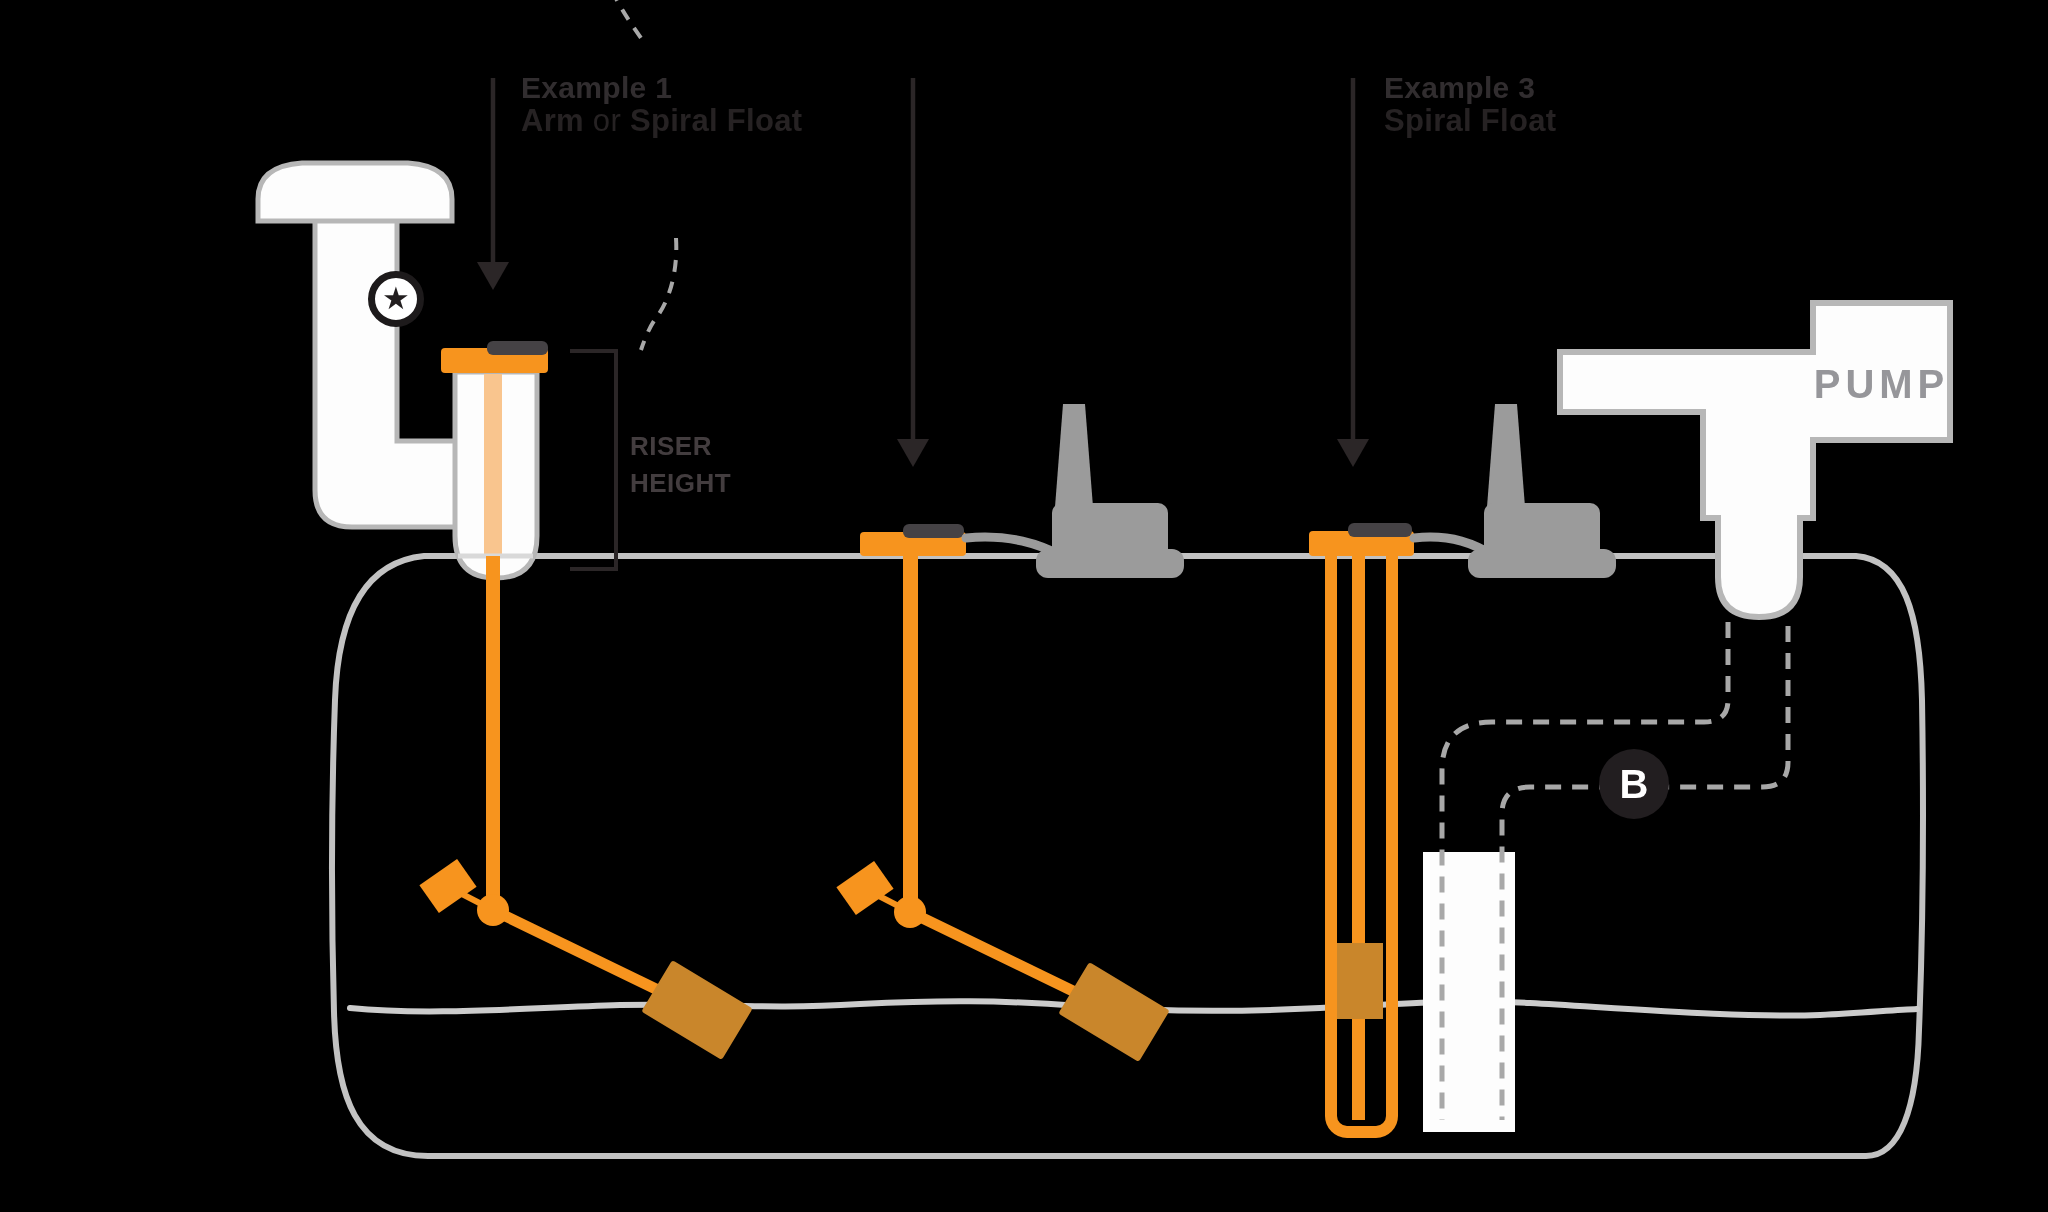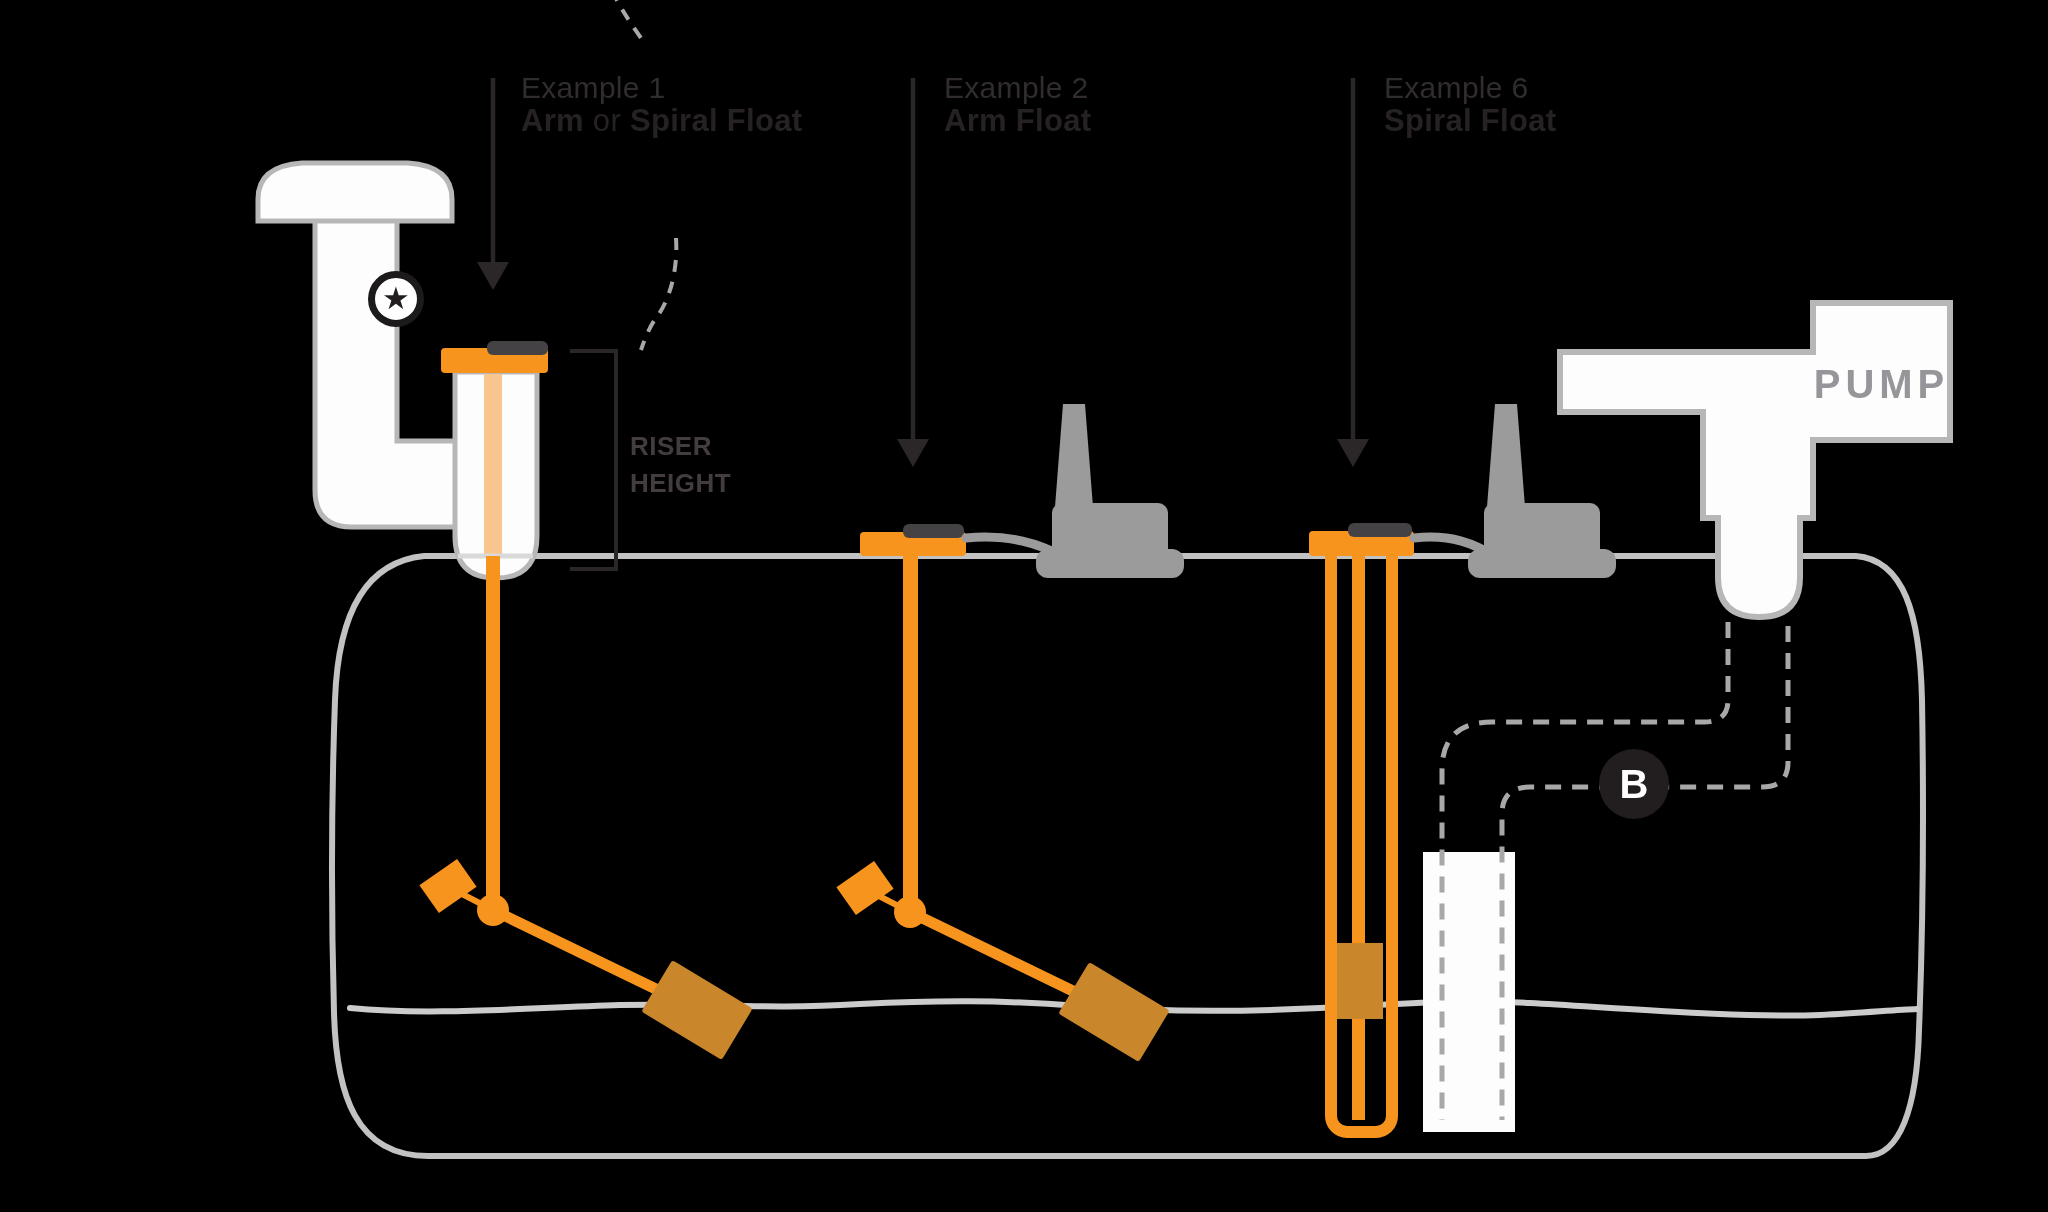--- a/index.html
+++ b/index.html
@@ -22,21 +22,21 @@
   .dash      {fill:none;stroke:var(--dash_gray);stroke-width:5;stroke-dasharray:16 11;}
   .leader    {fill:none;stroke:var(--dash_gray);stroke-width:4;stroke-dasharray:12 10;}
   .bracket   {fill:none;stroke:var(--charcoal);stroke-width:4;}
   .arrow-ln  {stroke:var(--charcoal);stroke-width:4.5;}
   .arrow-hd  {fill:var(--charcoal);}
   .overline  {stroke:#d9d9d9;stroke-width:5;}
   .whitebox  {fill:var(--white);}
 
   
   .label-block{position:absolute;color:var(--label_title);letter-spacing:.3px;}
-  .label-title{font-size:30px;font-weight:400;line-height:32px;white-space:nowrap;}
+  .label-title{font-size:30px;font-weight:700;line-height:32px;white-space:nowrap;}
   .label-sub{font-size:31px;font-weight:700;line-height:34px;margin-top:0;color:var(--label_bold);white-space:nowrap;}
   .label-sub .reg{font-weight:400;}
   .riser-label{position:absolute;left:630px;top:428px;font-size:26px;font-weight:700;
                line-height:37px;color:var(--riser_text);letter-spacing:.5px;}
   .pump-label{position:absolute;left:1813px;top:362px;width:137px;text-align:center;
               font-size:40px;font-weight:700;letter-spacing:5px;color:var(--pump_text);}
   .badge-b{position:absolute;left:1599px;top:749px;width:70px;height:70px;border-radius:50%;
            background:var(--badge_bg);color:var(--badge_text);display:flex;align-items:center;
            justify-content:center;font-size:40px;font-weight:700;}
   .star-badge{position:absolute;left:368px;top:271px;width:42px;height:42px;border:7px solid #1d1a1b;
@@ -129,27 +129,23 @@
       <circle class="orange" cx="910" cy="912" r="16"></circle>
       <rect class="odark" x="-47" y="-30" width="94" height="60" rx="3" transform="translate(1114,1012) rotate(31)"></rect>
     </g>
   </svg>
 
   <div class="label-block" style="left:521px;top:72px;">
     <div class="label-title">Example 1</div>
     <div class="label-sub"><span>Arm</span><span class="reg"> or </span><span>Spiral Float</span></div>
   </div>
 
-  <div class="label-block" style="left:944px;top:72px;">
-    <div class="label-title">Example 2</div>
-    <div class="label-sub">Arm Float</div>
-  </div>
 
   <div class="label-block" style="left:1384px;top:72px;">
-    <div class="label-title">Example 6</div>
+    <div class="label-title">Example 3</div>
     <div class="label-sub">Spiral Float</div>
   </div>
 
   <div class="riser-label">
     <div>RISER</div>
     <div>HEIGHT</div>
   </div>
 
   <div class="pump-label">PUMP</div>
 

